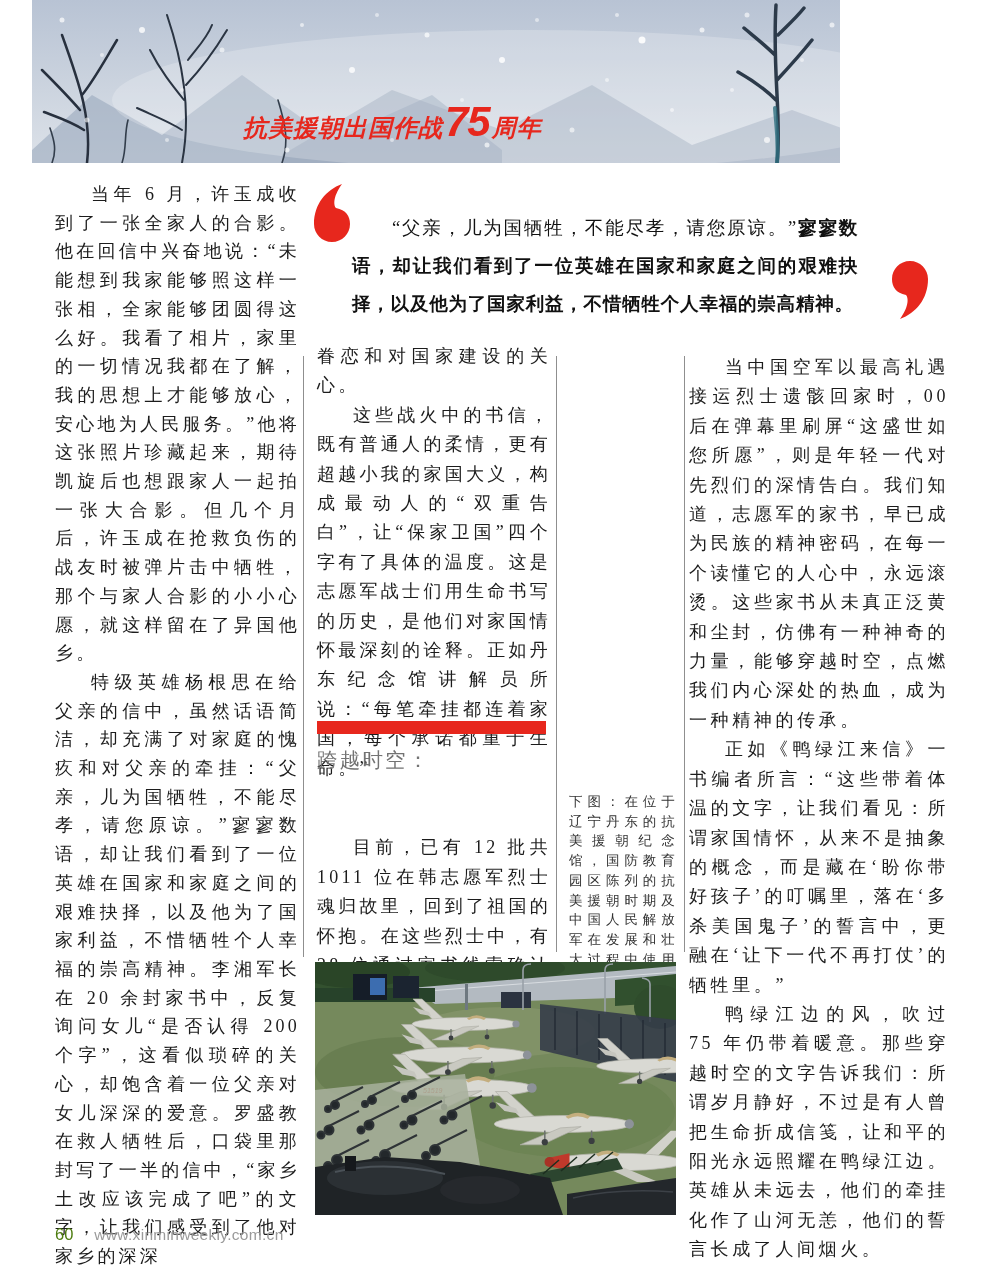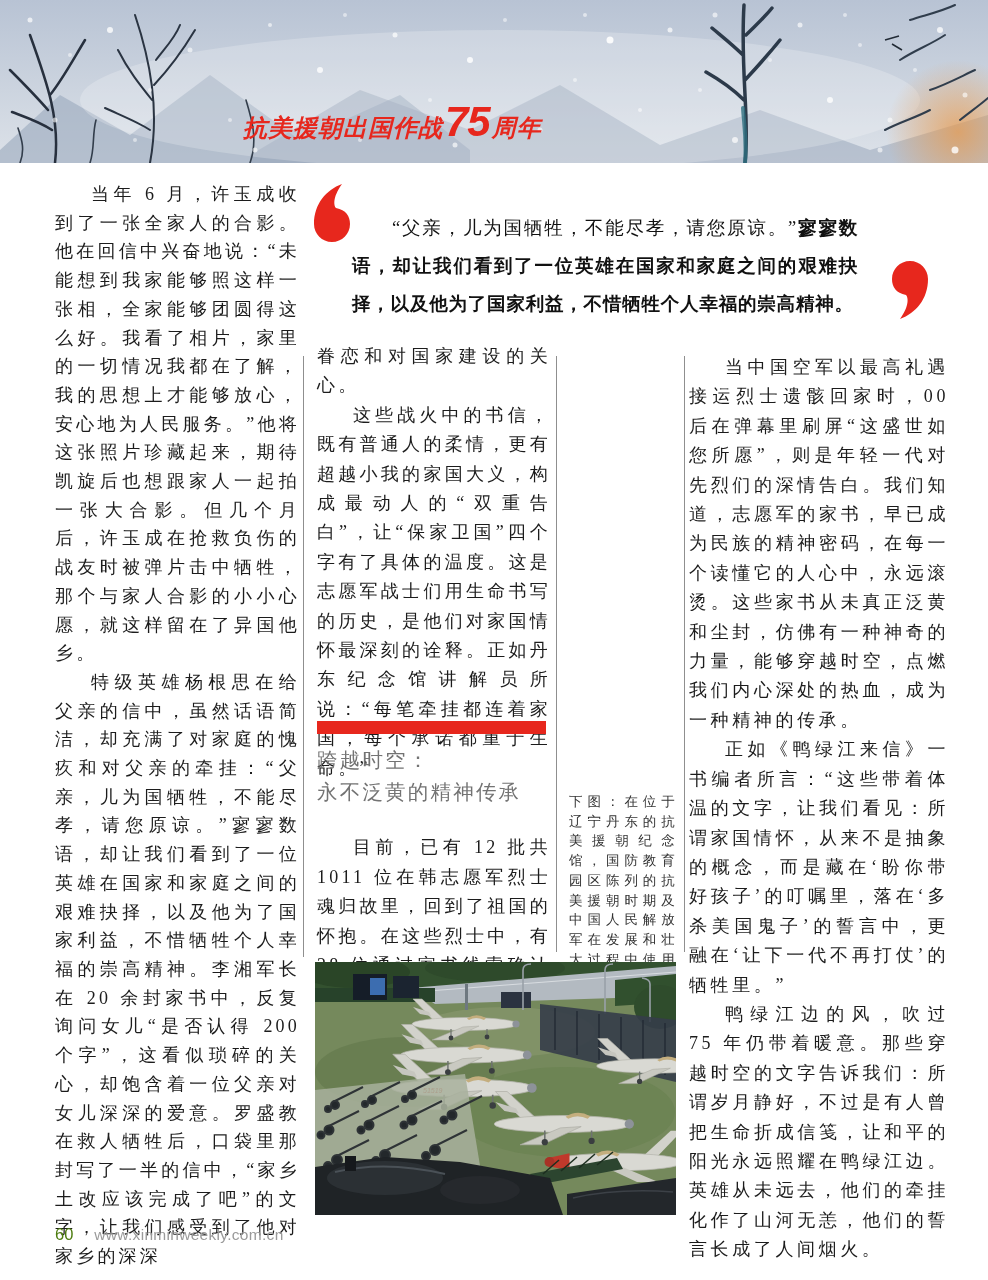--- a/index.html
+++ b/index.html
@@ -1,21 +1,21 @@
 <!DOCTYPE html>
 <html><head>
 <meta charset="utf-8">
 <style>
   html,body{margin:0;padding:0;}
   body{width:988px;height:1280px;position:relative;background:#ffffff;
        font-family:"Liberation Serif","DejaVu Serif",serif;color:#1d1d1d;}
   .page{position:absolute;inset:0;overflow:hidden;}
 
   
-  .header{position:absolute;left:0;top:0;width:988px;height:163px;overflow:hidden;}
+  .header{position:absolute;left:0;top:0;width:808px;height:163px;overflow:hidden;padding-left:32px;}
   .banner{position:absolute;left:243px;top:98px;color:#e7271d;white-space:nowrap;
           font-family:"Liberation Sans","DejaVu Sans",sans-serif;font-weight:bold;font-style:italic;}
   .banner .txt{font-size:24px;letter-spacing:1px;}
   .banner .num{font-size:42px;letter-spacing:-1px;padding:0 2px;}
 
   
   .body-col{position:absolute;font-size:18px;line-height:28.7px;text-align:justify;
             letter-spacing:3.2px;color:#1c1c1c;}
   .body-col p{margin:0;}
   .body-col p.ind{text-indent:2em;}
@@ -157,21 +157,20 @@
   </div>
 
   <div class="body-col col2">
     <p>眷恋和对国家建设的关心。</p>
     <p class="ind">这些战火中的书信，既有普通人的柔情，更有超越小我的家国大义，构成最动人的“双重告白”，让“保家卫国”四个字有了具体的温度。这是志愿军战士们用生命书写的历史，是他们对家国情怀最深刻的诠释。正如丹东纪念馆讲解员所说：“每笔牵挂都连着家国，每个承诺都重于生命。”</p>
   </div>
 
   <div class="redbar"></div>
   <div class="section-title">
     <div>跨越时空：</div>
-    <div>永不泛黄的精神传承</div>
   </div>
 
   <div class="body-col col2b">
     <p class="ind">目前，已有 12 批共 1011 位在韩志愿军烈士魂归故里，回到了祖国的怀抱。在这些烈士中，有 28 位通过家书线索确认了身</p>
   </div>
 
   <div class="caption">下图：在位于辽宁丹东的抗美援朝纪念馆，国防教育园区陈列的抗美援朝时期及中国人民解放军在发展和壮大过程中使用的重要装备。</div>
 
   <div class="vrule vr1"></div>
   <div class="vrule vr2"></div>

